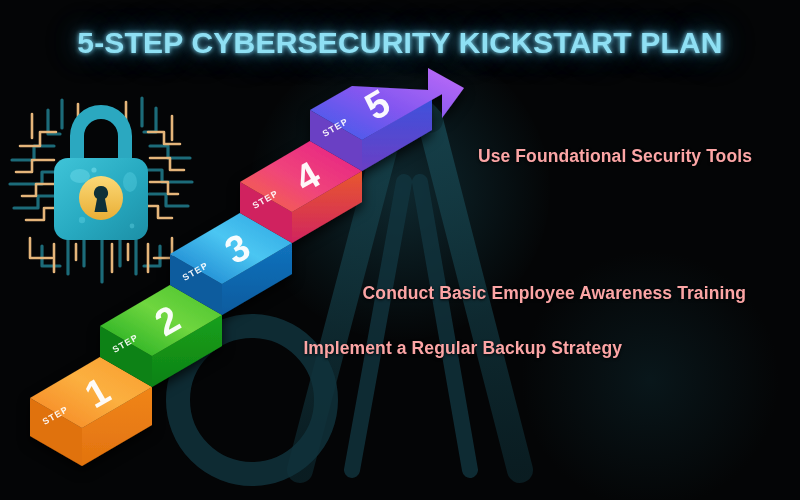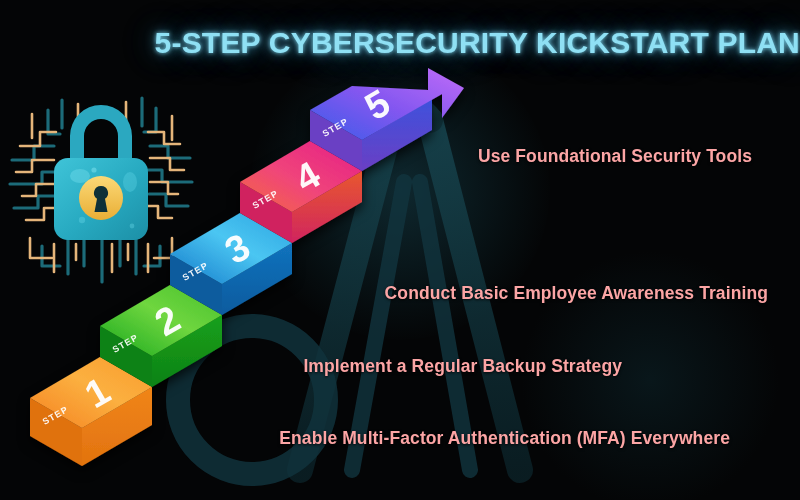--- a/index.html
+++ b/index.html
@@ -44,21 +44,21 @@
     width: 260px; height: 260px;
     left: 520px; top: 250px;
     background: radial-gradient(circle, rgba(14,40,47,0.5) 0%, rgba(0,0,0,0) 70%);
   }
 
   
   .title {
     position: absolute;
     left: 0; top: 26px;
     width: 800px;
-    text-align: right;
+    text-align: center;
     font-size: 30px;
     font-weight: bold;
     letter-spacing: 0.2px;
     color: #8FE0F4;
     text-shadow:
       0 0 4px rgba(126,216,240,0.95),
       0 0 12px rgba(100,200,235,0.65),
       0 0 26px rgba(70,170,215,0.45),
       0 0 44px rgba(50,140,190,0.30);
     white-space: nowrap;
@@ -86,22 +86,22 @@
     position: absolute;
     font-size: 17.5px;
     font-weight: bold;
     color: #fca5a5;
     white-space: nowrap;
     letter-spacing: 0.1px;
     text-shadow: 0 1px 3px rgba(0,0,0,0.9);
   }
   .cap-5 { right: 48px; top: 146px; }
   .cap-4 { right: 84px; top: 211px; }
-  .cap-3 { right: 32px; top: 283px; }
-  .cap-2 { right: 178px; top: 356px; }
+  .cap-3 { right: 54px; top: 283px; }
+  .cap-2 { right: 178px; top: 338px; }
   .cap-1 { right: 70px; top: 428px; }
 
   
   .svg-text { font-family: "Liberation Sans", sans-serif; }
 </style>
 </head>
 <body>
 
 <div id="poster">
 
@@ -311,15 +311,14 @@
         <text class="svg-text" x="337" y="130" fill="#ffffff" font-size="9" font-weight="bold" letter-spacing="1.2" opacity="0.92" transform="rotate(-30 337 130)" text-anchor="middle">STEP</text>
         <text class="svg-text" x="384" y="116" fill="#ffffff" font-size="38" font-weight="bold" opacity="0.96" transform="rotate(-30 384 116)" text-anchor="middle">5</text>
       </g>
 
     </g>
   </svg>
 
   <div class="caption cap-5">Use Foundational Security Tools</div>
   <div class="caption cap-3">Conduct Basic Employee Awareness Training</div>
   <div class="caption cap-2">Implement a Regular Backup Strategy</div>
-  <div class="caption cap-1">Enable Multi-Factor Authentication (MFA) Everywhere</div>
 
 </div>
 
 </body></html>

